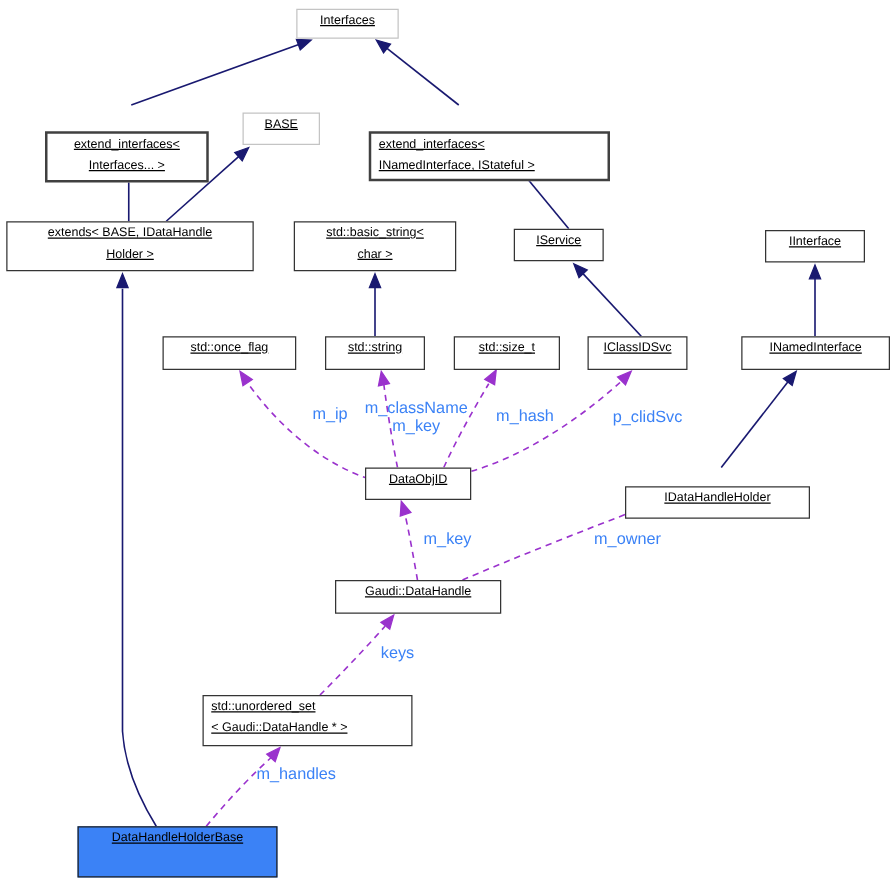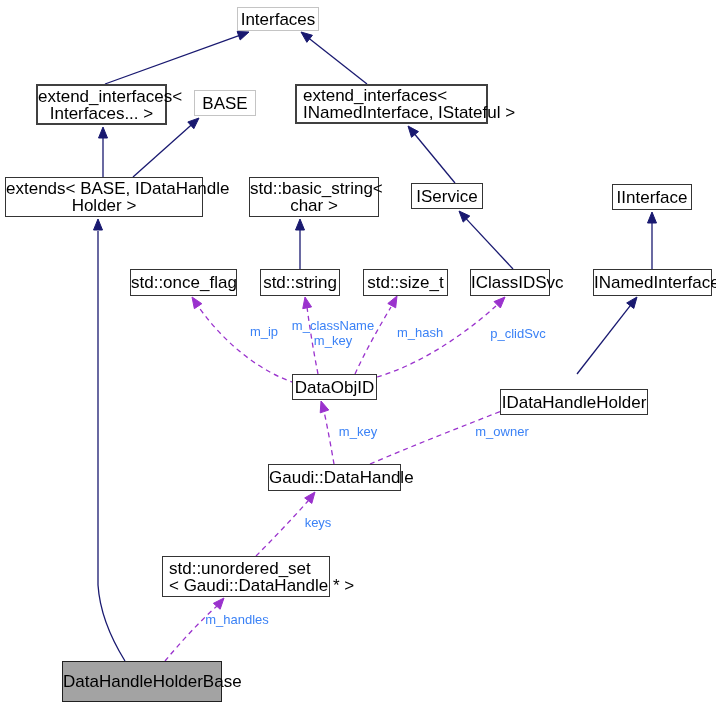--- a/index.html
+++ b/index.html
@@ -3,27 +3,27 @@
 <meta charset="utf-8">
 <style>
   html,body{margin:0;padding:0;background:#ffffff;}
   .canvas{
     position:relative;width:716px;height:709px;background:#ffffff;
     font-family:"Liberation Sans",sans-serif;overflow:hidden;
   }
   #edge-layer{position:absolute;left:0;top:0;}
   .node{
     position:absolute;box-sizing:border-box;background:#ffffff;
-    border:1px solid #343434;color:#000;font-size:17px;line-height:17px;
-    display:flex;flex-direction:column;justify-content:center;
-    text-align:center;white-space:nowrap;
+    border:1px solid #343434;color:#000;font-size:10px;line-height:17px;
+    display:flex;flex-direction:column;
+    text-align:center;white-space:nowrap;text-decoration:underline;
   }
-  .node.bold{border-width:2px;border-color:#404040;}
+  .node.bold{border-width:2px;border-color:#404040;margin-top:21px;}
   .node.light{border-color:#c4c4c4;}
-  .node.main{background:#a3a3a3;border-color:#202020;}
+  .node.main{background:#3b82f6;border-color:#202020;}
   .node.left{text-align:left;padding-left:6px;}
   .nline{pointer-events:none;}
   .edge-label{
     position:absolute;transform:translate(-50%,-50%);
     font-size:13px;line-height:15px;color:#3b82f6;text-align:center;white-space:nowrap;
   }
 </style>
 </head>
 <body>
 
@@ -78,21 +78,21 @@
         <div class="nline">BASE</div>
       </div>
       <div class="node bold left" style="left: 295px; top: 84px; width: 193px; height: 40px;">
         <div class="nline">extend_interfaces&lt;</div>
         <div class="nline">INamedInterface, IStateful &gt;</div>
       </div>
       <div class="node" style="left: 5px; top: 177px; width: 198px; height: 40px;">
         <div class="nline">extends&lt; BASE, IDataHandle</div>
         <div class="nline">Holder &gt;</div>
       </div>
-      <div class="node" style="left: 235px; top: 177px; width: 130px; height: 40px; margin-left: 14px;">
+      <div class="node" style="left: 235px; top: 177px; width: 130px; height: 40px;">
         <div class="nline">std::basic_string&lt;</div>
         <div class="nline">char &gt;</div>
       </div>
       <div class="node" style="left: 411px; top: 183px; width: 72px; height: 26px;">
         <div class="nline">IService</div>
       </div>
       <div class="node" style="left: 612px; top: 184px; width: 80px; height: 26px;">
         <div class="nline">IInterface</div>
       </div>
       <div class="node" style="left: 130px; top: 269px; width: 107px; height: 27px;">

